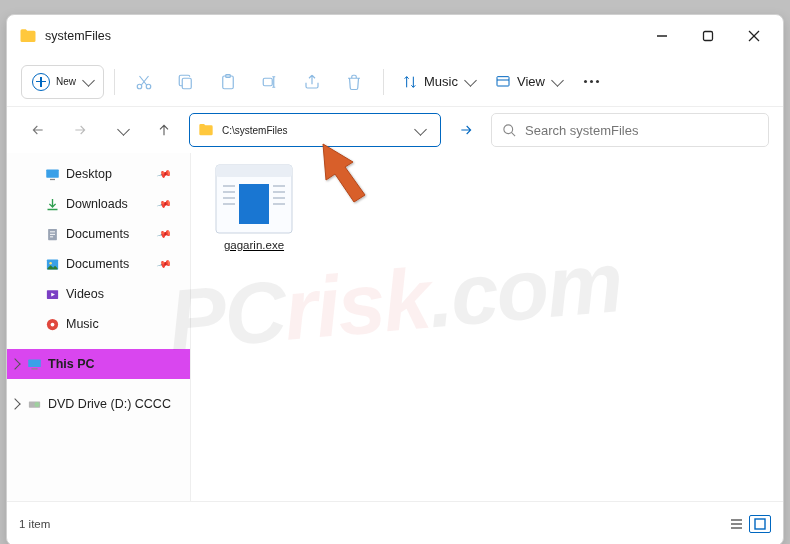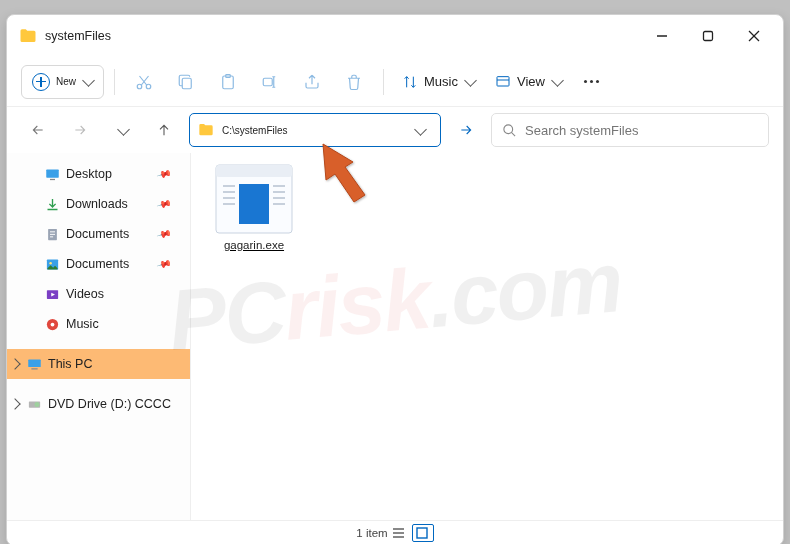--- a/index.html
+++ b/index.html
@@ -29,30 +29,30 @@
 .addrbar { flex: 1; height: 34px; border: 1.5px solid #0067c0; border-radius: 5px; display: flex; align-items: center; padding: 0 8px; gap: 8px; position: relative; max-width: 252px; }
 .addrbar .txt { font-size: 10px; color: #222; flex: 1; }
 .addrbar .dd { width: 26px; height: 100%; display: flex; align-items: center; justify-content: center; }
 .go { width: 34px; height: 34px; display: flex; align-items: center; justify-content: center; }
 .search { flex: 1; height: 34px; border: 1px solid #e0e0e0; border-radius: 5px; display: flex; align-items: center; padding: 16px 10px; gap: 8px; background: #fff; }
 .search input { border: none; outline: none; font-size: 13px; color: #888; flex: 1; background: transparent; }
 .main { flex: 1; display: flex; min-height: 0; }
 .sidebar { width: 184px; border-right: 1px solid #eee; padding: 6px 0; overflow-y: auto; background: #fdfdfd; }
 .sbi { height: 30px; display: flex; align-items: center; gap: 6px; padding: 0 8px 0 20px; font-size: 12.5px; color: #222; position: relative; }
 .sbi.child { padding-left: 38px; }
-.sbi.sel { background: #fdba74; }
+.sbi.sel { background: #d946ef; font-weight: bold; }
 .sbi .pin { position: absolute; right: 20px; font-size: 10px; color: #888; transform: rotate(30deg); }
 .sbi .exp { position: absolute; left: 4px; width: 8px; height: 8px; border-right: 1.2px solid #555; border-bottom: 1.2px solid #555; }
 .sbi .exp.c { transform: rotate(-45deg); }
 .sbi .exp.o { transform: rotate(45deg); }
 .content { flex: 1; padding: 10px 16px; display: flex; flex-wrap: wrap; align-content: flex-start; gap: 18px; position: relative; }
 .fileitem { width: 94px; display: flex; flex-direction: column; align-items: center; gap: 4px; text-decoration: underline; }
 .fileico { width: 80px; height: 72px; display: flex; align-items: center; justify-content: center; }
 .filelbl { font-size: 11.5px; color: #222; text-align: center; }
-.statusbar { height: 25px; border-top: 1px solid #eee; display: flex; align-items: center; padding: 0 12px; justify-content: center; }
+.statusbar { height: 44px; border-top: 1px solid #eee; display: flex; align-items: center; padding: 0 12px; justify-content: space-between; }
 .statusbar .cnt { font-size: 11.5px; color: #444; }
 .viewbtns { display: flex; gap: 2px; }
 .viewbtns .vb { width: 22px; height: 18px; display: flex; align-items: center; justify-content: center; border: 1px solid transparent; }
 .viewbtns .vb.sel { border-color: #0067c0; border-radius: 2px; }
 .arrow-anno { position: absolute; left: 306px; top: 125px; pointer-events: none; }
 .watermark { position: absolute; left: 50%; top: 54%; transform: translate(-50%,-50%) rotate(-5deg); font-size: 86px; font-weight: 700; font-style: italic; color: #000; opacity: .055; letter-spacing: -2px; white-space: nowrap; pointer-events:none;}
 .watermark .risk { color: #c00; }
 .folder-small { width: 16px; height: 16px; }
 </style>
 </head>

